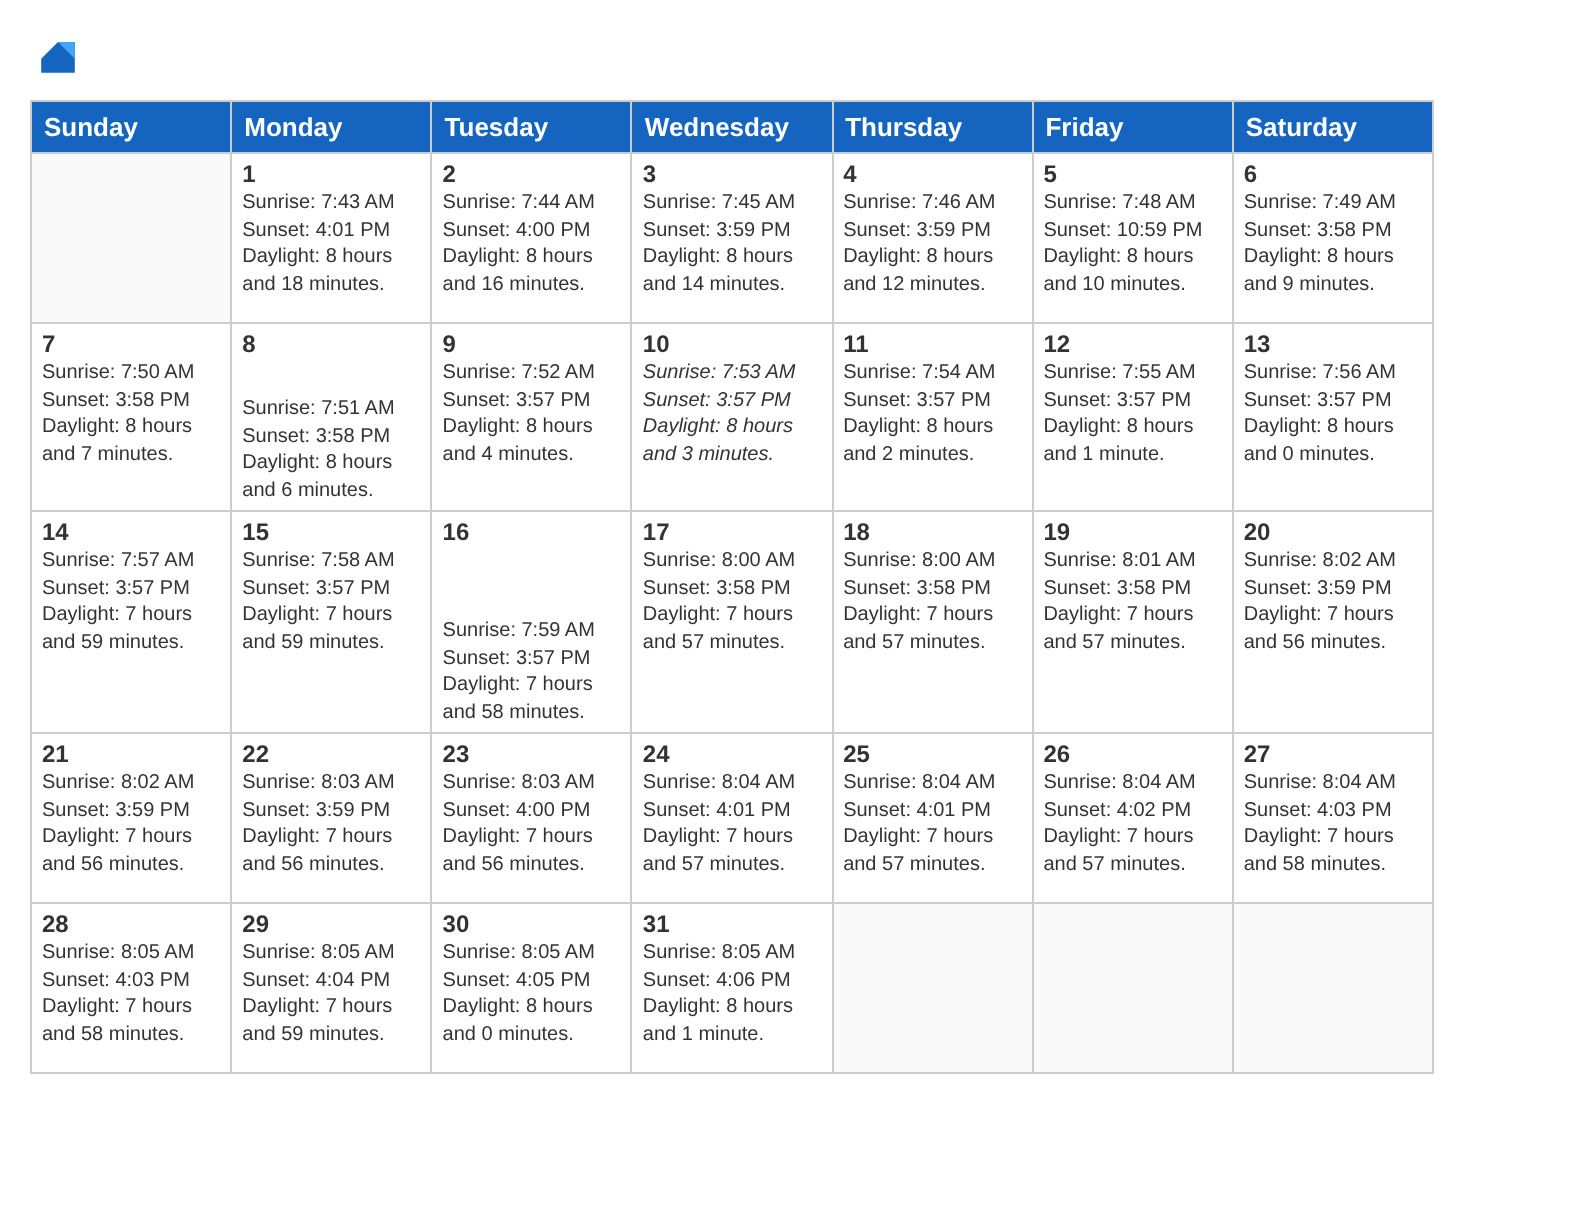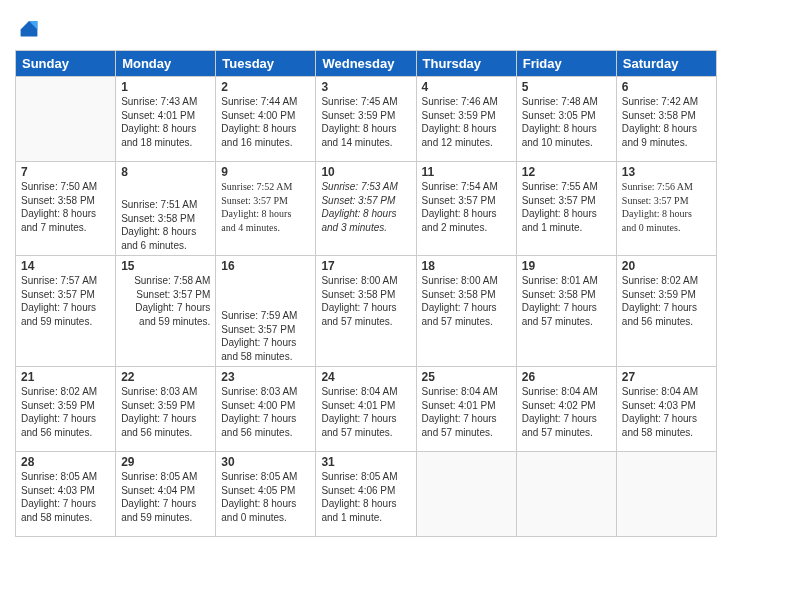--- a/index.html
+++ b/index.html
@@ -142,27 +142,27 @@
           <td>
             <span class="day-num">4</span>
             <div class="cell-content" style="white-space: pre-line;">Sunrise: 7:46 AM
 Sunset: 3:59 PM
 Daylight: 8 hours
 and 12 minutes.</div>
           </td>
           <td>
             <span class="day-num">5</span>
             <div class="cell-content" style="white-space: pre-line;">Sunrise: 7:48 AM
-Sunset: 3:05 PM
+Sunset: 10:59 PM
 Daylight: 8 hours
 and 10 minutes.</div>
           </td>
           <td>
             <span class="day-num">6</span>
-            <div class="cell-content" style="white-space: pre-line;">Sunrise: 7:42 AM
+            <div class="cell-content" style="white-space: pre-line;">Sunrise: 7:49 AM
 Sunset: 3:58 PM
 Daylight: 8 hours
 and 9 minutes.</div>
           </td>
         </tr>
         <tr>
           <td>
             <span class="day-num">7</span>
             <div class="cell-content" style="white-space: pre-line;">Sunrise: 7:50 AM
 Sunset: 3:58 PM
@@ -171,21 +171,21 @@
           </td>
           <td>
             <span class="day-num">8</span>
             <div class="cell-content" style="white-space: pre-line; margin-top: 19px;">Sunrise: 7:51 AM
 Sunset: 3:58 PM
 Daylight: 8 hours
 and 6 minutes.</div>
           </td>
           <td>
             <span class="day-num">9</span>
-            <div class="cell-content" style="white-space: pre-line; font-family: Liberation Serif, serif;">Sunrise: 7:52 AM
+            <div class="cell-content" style="white-space: pre-line;">Sunrise: 7:52 AM
 Sunset: 3:57 PM
 Daylight: 8 hours
 and 4 minutes.</div>
           </td>
           <td>
             <span class="day-num">10</span>
             <div class="cell-content" style="white-space: pre-line; font-style: italic;">Sunrise: 7:53 AM
 Sunset: 3:57 PM
 Daylight: 8 hours
 and 3 minutes.</div>
@@ -199,37 +199,37 @@
           </td>
           <td>
             <span class="day-num">12</span>
             <div class="cell-content" style="white-space: pre-line;">Sunrise: 7:55 AM
 Sunset: 3:57 PM
 Daylight: 8 hours
 and 1 minute.</div>
           </td>
           <td>
             <span class="day-num">13</span>
-            <div class="cell-content" style="white-space: pre-line; font-family: Liberation Serif, serif;">Sunrise: 7:56 AM
+            <div class="cell-content" style="white-space: pre-line;">Sunrise: 7:56 AM
 Sunset: 3:57 PM
 Daylight: 8 hours
 and 0 minutes.</div>
           </td>
         </tr>
         <tr>
           <td>
             <span class="day-num">14</span>
             <div class="cell-content" style="white-space: pre-line;">Sunrise: 7:57 AM
 Sunset: 3:57 PM
 Daylight: 7 hours
 and 59 minutes.</div>
           </td>
           <td>
             <span class="day-num">15</span>
-            <div class="cell-content" style="white-space: pre-line; text-align: right;">Sunrise: 7:58 AM
+            <div class="cell-content" style="white-space: pre-line;">Sunrise: 7:58 AM
 Sunset: 3:57 PM
 Daylight: 7 hours
 and 59 minutes.</div>
           </td>
           <td>
             <span class="day-num">16</span>
             <div class="cell-content" style="white-space: pre-line; margin-top: 36px;">Sunrise: 7:59 AM
 Sunset: 3:57 PM
 Daylight: 7 hours
 and 58 minutes.</div>

